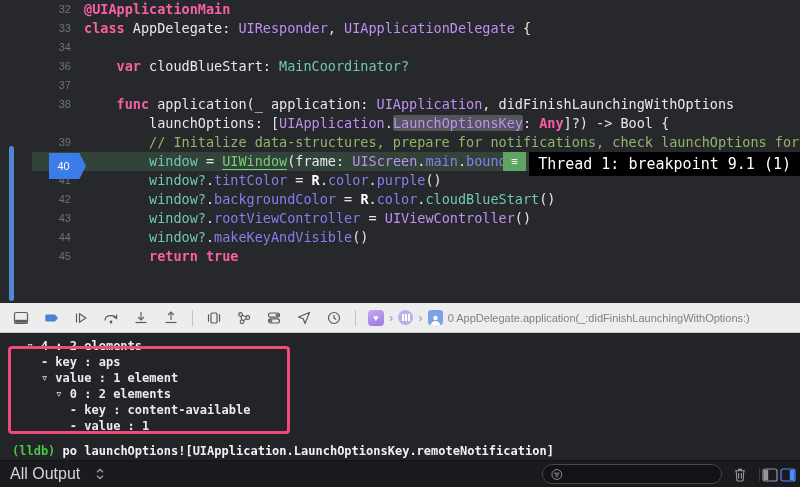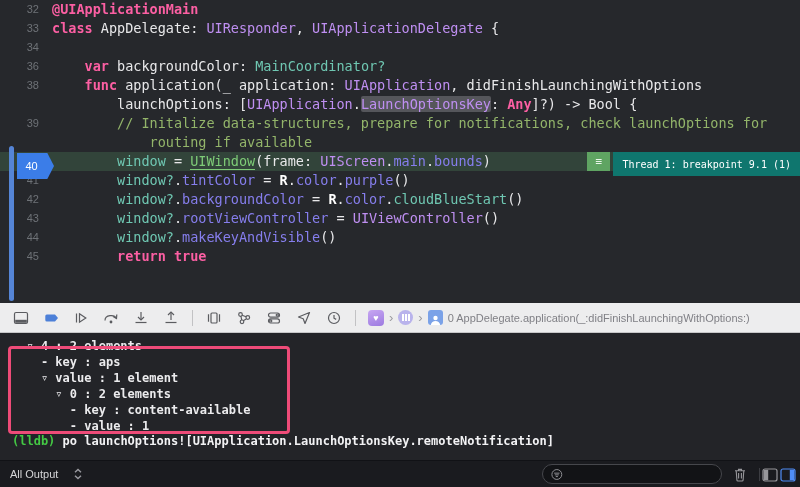--- a/index.html
+++ b/index.html
@@ -7,42 +7,42 @@
               font-family:"Liberation Sans", sans-serif; }
   .stage { position:relative; width:800px; height:487px; }
 
   
   .editor { position:absolute; left:0; top:0; width:800px; height:303px;
             background:#26282c; overflow:hidden; }
   .accent-bar { position:absolute; left:9px; top:146px; width:5px; height:155px;
                 background:#5585d6; border-radius:3px; z-index:4; }
   .code-row { position:relative; height:19px; display:flex; align-items:center;
               font-family:"DejaVu Sans Mono", monospace; font-size:13.5px; line-height:19px;
-              white-space:pre; }
+              white-space:pre;margin-left:32px; }
   .code-row.current { background:#32443a; }
   .gutter { width:46px; min-width:46px; text-align:right; padding-right:7px;
             color:#6e7277; font-size:11px; font-family:"Liberation Sans", sans-serif; }
   .bp-arrow { position:absolute; left:17px; top:1px; width:37px; height:26px;
               background:#3b7de8; clip-path:polygon(0 0, 82% 0, 100% 50%, 82% 100%, 0 100%);
               color:#fff; font-size:11px; font-family:"Liberation Sans", sans-serif;
               display:flex; align-items:center; justify-content:center; padding-right:8px; z-index:5;}
   .code { padding-left:6px; color:#e8e8ea; }
   .seg.kw { color:#fc5fa3; font-weight:bold; }
   .seg.type { color:#bf8ff2; }
   .seg.type-hl { color:#bf8ff2; background:#55565b; border-radius:2px; }
   .seg.prop { color:#867eed; }
   .seg.proj { color:#6fc7b2;text-align:center; }
   .seg.comment { color:#93b56a; }
   .seg.plainb { color:#ffffff; font-weight:bold; }
   .seg.green-u { color:#7ecb77; border-bottom:1px solid #7ecb77; }
   .badge-wrap { position:absolute; right:0; top:0; height:19px; display:flex;
                 align-items:stretch; gap:3px; z-index:6; }
   .badge-chip { width:23px; background:#5fa462; color:#eaf5ea; display:flex;
                 align-items:center; justify-content:center; font-size:11px; }
-  .badge { background:#0f766e; color:#fff; font-size:10px; display:flex;
+  .badge { background:#000000; color:#fff; font-size:15px; display:flex;
            align-items:center; padding:12px 9px; }
 
   
   .debug-toolbar { position:absolute; left:0; top:303px; width:800px; height:30px;
                    background:#ededee; border-bottom:1px solid #c6c6c8;
                    display:flex; align-items:center; padding:0 8px; gap:4px; }
   .tb-btn { width:26px; height:22px; display:flex; align-items:center; justify-content:center; }
   .tb-sep { width:1px; height:16px; background:#c2c2c4; margin:0 4px; }
   .tb-btn svg { display:block; }
   .crumb { display:flex; align-items:center; gap:5px; margin-left:4px; min-width:0; }
@@ -57,31 +57,31 @@
                  display:flex; align-items:end; justify-content:center; overflow:hidden; }
   .crumb-label { color:#808086; font-size:11px; white-space:nowrap; overflow:hidden; }
 
   
   .console { position:absolute; left:0; top:333px; width:800px; height:127px;
              background:#232428; overflow:hidden; padding-top:5px; }
   .console-row { font-family:"DejaVu Sans Mono", monospace; font-size:12px; line-height:16px;
                  color:#ebebed; font-weight:bold; white-space:pre; padding-left:12px; }
   .annotation-box { position:absolute; left:8px; top:13px; width:282px; height:88px;
                     border:3px solid #ee4b78; border-radius:4px; z-index:3; }
-  .lldb-row { padding-left:12px; font-family:"DejaVu Sans Mono", monospace;
+  .lldb-row { margin-top:10px; padding-left:12px; font-family:"DejaVu Sans Mono", monospace;
               font-size:12px; line-height:15px; white-space:pre; font-weight:bold; }
   .lldb-prompt { color:#44c944; }
   .lldb-cmd { color:#f2f2f4; }
 
   
   .bottom-bar { position:absolute; left:0; top:460px; width:800px; height:27px;
                 background:#1a1b1f; border-top:1px solid #111216;
                 display:flex; align-items:center; }
   .scope-picker { display:flex; align-items:center; gap:16px; padding-left:10px;
-                  color:#d6d6d8; font-size:11px; }
+                  color:#d6d6d8; font-size:16px; }
   .filter-field { position:absolute; right:78px; top:3px; width:180px; height:20px;
                   background:#121316; border:1px solid #46474c; border-radius:10px;
                   display:flex; align-items:center; gap:5px; padding:0 8px; }
   .filter-field input { background:transparent; border:none; outline:none; color:#c8c8cc;
                         font-size:12px; width:100%; font-family:"Liberation Sans", sans-serif;margin-top:44px; }
   .filter-field input::placeholder { color:#8e8e93; }
   .bb-btn { position:absolute; top:4px; width:20px; height:19px; display:flex;
             align-items:center; justify-content:center; }
   .bb-sep { position:absolute; right:40px; top:7px; width:1px; height:13px; background:#3c3d42; }
 </style>
@@ -89,25 +89,25 @@
 <body>
 
 <div class="stage">
 
   <div class="editor">
     <div class="accent-bar"></div>
     <div id="code-rows">
         <div class="code-row"><span class="gutter">32</span><span class="code"><span class="seg kw">@UIApplicationMain</span></span></div>
         <div class="code-row"><span class="gutter">33</span><span class="code"><span class="seg kw">class</span><span class="seg plain"> AppDelegate: </span><span class="seg type">UIResponder</span><span class="seg plain">, </span><span class="seg type">UIApplicationDelegate</span><span class="seg plain"> {</span></span></div>
         <div class="code-row"><span class="gutter">34</span><span class="code"></span></div>
-        <div class="code-row"><span class="gutter">36</span><span class="code"><span class="seg plain">    </span><span class="seg kw">var</span><span class="seg plain"> backgroundColor: </span><span class="seg proj">MainCoordinator?</span></span></div>
+        <div class="code-row"><span class="gutter">36</span><span class="code"><span class="seg plain">    </span><span class="seg kw">var</span><span class="seg plain"> cloudBlueStart: </span><span class="seg proj">MainCoordinator?</span></span></div>
+        <div class="code-row"><span class="gutter">37</span><span class="code"></span></div>
         <div class="code-row"><span class="gutter">38</span><span class="code"><span class="seg plain">    </span><span class="seg kw">func</span><span class="seg plain"> application(_ application: </span><span class="seg type">UIApplication</span><span class="seg plain">, didFinishLaunchingWithOptions</span></span></div>
         <div class="code-row"><span class="gutter"></span><span class="code"><span class="seg plain">        launchOptions: [</span><span class="seg type">UIApplication</span><span class="seg plain">.</span><span class="seg type-hl">LaunchOptionsKey</span><span class="seg plain">: </span><span class="seg kw">Any</span><span class="seg plain">]?) -&gt; Bool {</span></span></div>
         <div class="code-row"><span class="gutter">39</span><span class="code"><span class="seg comment">        // Initalize data-structures, prepare for notifications, check launchOptions for</span></span></div>
-        <div class="code-row"><span class="gutter"></span><span class="code"><span class="seg comment">            routing if available</span></span></div>
         <div class="code-row current"><span class="bp-arrow">40</span><span class="gutter"></span><span class="code"><span class="seg proj">        window</span><span class="seg plain"> = </span><span class="seg green-u">UIWindow</span><span class="seg plain">(frame: </span><span class="seg type">UIScreen</span><span class="seg plain">.</span><span class="seg prop">main</span><span class="seg plain">.</span><span class="seg prop">bounds</span><span class="seg plain">)</span></span><span class="badge-wrap"><span class="badge-chip">≡</span><span class="badge">Thread 1: breakpoint 9.1 (1)</span></span></div>
         <div class="code-row"><span class="gutter">41</span><span class="code"><span class="seg proj">        window?</span><span class="seg plain">.</span><span class="seg prop">tintColor</span><span class="seg plain"> = </span><span class="seg plainb">R</span><span class="seg plain">.</span><span class="seg prop">color</span><span class="seg plain">.</span><span class="seg prop">purple</span><span class="seg plain">()</span></span></div>
         <div class="code-row"><span class="gutter">42</span><span class="code"><span class="seg proj">        window?</span><span class="seg plain">.</span><span class="seg prop">backgroundColor</span><span class="seg plain"> = </span><span class="seg plainb">R</span><span class="seg plain">.</span><span class="seg prop">color</span><span class="seg plain">.</span><span class="seg proj">cloudBlueStart</span><span class="seg plain">()</span></span></div>
         <div class="code-row"><span class="gutter">43</span><span class="code"><span class="seg proj">        window?</span><span class="seg plain">.</span><span class="seg prop">rootViewController</span><span class="seg plain"> = </span><span class="seg type">UIViewController</span><span class="seg plain">()</span></span></div>
         <div class="code-row"><span class="gutter">44</span><span class="code"><span class="seg proj">        window?</span><span class="seg plain">.</span><span class="seg prop">makeKeyAndVisible</span><span class="seg plain">()</span></span></div>
         <div class="code-row"><span class="gutter">45</span><span class="code"><span class="seg kw">        return</span><span class="seg plain"> </span><span class="seg kw">true</span></span></div>
       </div>
   </div>
 
   <div class="debug-toolbar">

